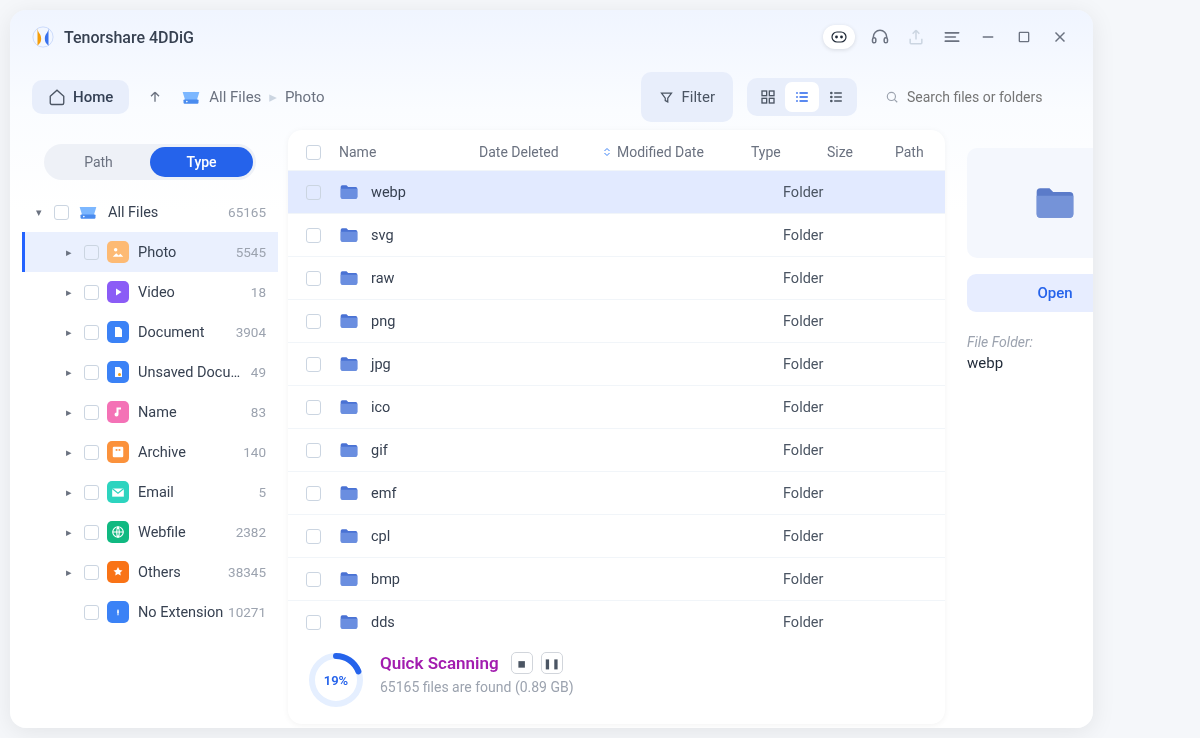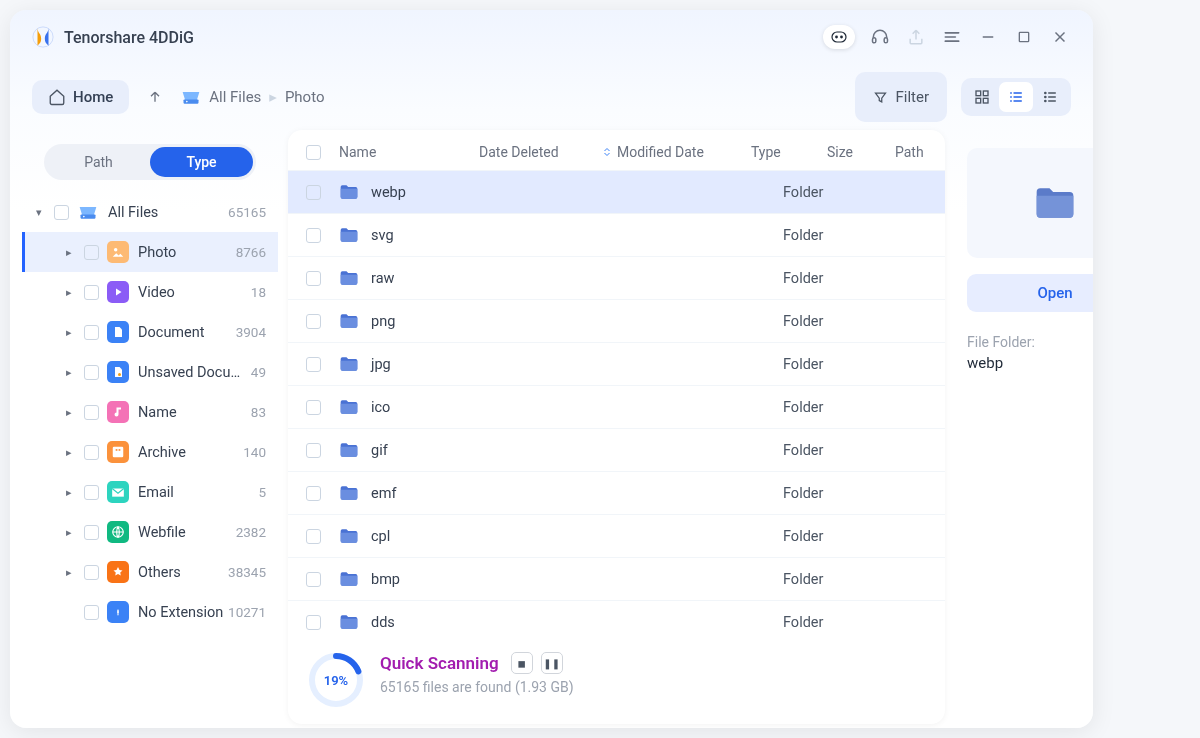--- a/index.html
+++ b/index.html
@@ -82,21 +82,21 @@
 .scan-ctrls { display: flex; gap: 8px; }
 .sc-btn { width: 22px; height: 22px; border: 1px solid #d1d5db; border-radius: 5px; display:flex; align-items:center; justify-content:center; cursor:pointer; font-size:10px; color:#4b5563; }
 .recover-btn { background: #2563eb; color: #fff; border: none; padding: 12px 28px; border-radius: 10px; font-size: 15px; font-weight: 500; cursor: pointer; }
 .selected-info { font-size: 13px; color: #9ca3af; text-align: right; }
 .footer-right { display:flex; flex-direction:column; align-items:flex-end; gap:8px; }
 
 
 .detail { width: 200px; padding: 18px 12px; display:flex; flex-direction:column; align-items:center; }
 .preview-box { width: 176px; height: 110px; background: #f4f7fd; border-radius: 10px; display:flex; align-items:center; justify-content:center; margin-bottom: 16px; }
 .open-btn { width: 176px; padding: 10px; background: #e7edff; color: #2563eb; border:none; border-radius: 9px; font-size:15px; font-weight:500; cursor:pointer; margin-bottom: 22px; }
-.detail-lbl { font-size: 14px; color: #9ca3af; align-self: flex-start; margin-bottom: 4px; }
+.detail-lbl { font-size: 14px; color: #9ca3af; align-self: flex-start; margin-bottom: 4px; font-style: italic; }
 .detail-val { font-size: 15px; color: #1f2937; align-self: flex-start; }
 
 
 svg { display: block; }
 </style>
 </head>
 <body>
 
 <div class="window">
 
@@ -209,20 +209,27 @@
       <div class="view-sw">
         <svg width="16" height="16" viewBox="0 0 24 24" fill="none" stroke="currentColor" stroke-width="2" stroke-linecap="round">
             <circle cx="5" cy="6" r="1"></circle>
             <line x1="10" y1="6" x2="20" y2="6"></line>
             <circle cx="5" cy="12" r="1"></circle>
             <line x1="10" y1="12" x2="20" y2="12"></line>
             <circle cx="5" cy="18" r="1"></circle>
             <line x1="10" y1="18" x2="20" y2="18"></line>
           </svg>
       </div>
+    </div>
+    <div class="search-box">
+      <svg width="16" height="16" viewBox="0 0 24 24" fill="none" stroke="#9ca3af" stroke-width="2">
+          <circle cx="11" cy="11" r="7"></circle>
+          <line x1="21" y1="21" x2="16" y2="16"></line>
+        </svg>
+      <input type="text" placeholder="Search files or folders" style="">
     </div>
   </div>
 
   <div class="body">
 
     <div class="sidebar">
       <div class="sidebar-tabs">
         <div class="sidebar-tab">Path</div>
         <div class="sidebar-tab active">Type</div>
       </div>
@@ -244,21 +251,21 @@
             <div class="tree-row child selected">
               <span class="chev">▸</span>
               <span class="cb"></span>
               <span class="cat-icon" style="background:#FDBA74">
                 <svg width="14" height="14" viewBox="0 0 24 24" fill="#fff">
                   <circle cx="8" cy="8" r="3"></circle>
                   <path d="M3 20l6-6 4 4 3-3 5 5z"></path>
                 </svg>
               </span>
               <span class="lbl">Photo</span>
-              <span class="cnt">8766</span>
+              <span class="cnt">5545</span>
             </div>
             <div class="tree-row child">
               <span class="chev">▸</span>
               <span class="cb"></span>
               <span class="cat-icon" style="background:#8B5CF6">
                 <svg width="12" height="12" viewBox="0 0 24 24" fill="#fff">
                   <path d="M8 5v14l11-7z"></path>
                 </svg>
               </span>
               <span class="lbl">Video</span>
@@ -558,21 +565,21 @@
           <div class="progress-pct">19%</div>
         </div>
         <div class="scan-info">
           <div style="display:flex;align-items:center;gap:12px;">
             <span class="scan-title">Quick Scanning</span>
             <div class="scan-ctrls">
               <div class="sc-btn">◼</div>
               <div class="sc-btn">❚❚</div>
             </div>
           </div>
-          <span class="scan-sub">65165 files are found (1.93 GB)</span>
+          <span class="scan-sub">65165 files are found (0.89 GB)</span>
         </div>
         <div class="spacer"></div>
       </div>
     </div>
 
     <div class="detail">
       <div class="preview-box">
         <svg width="44" height="38" viewBox="0 0 24 20">
           <path d="M2 4a2 2 0 012-2h5l2 2h9a2 2 0 012 2v10a2 2 0 01-2 2H4a2 2 0 01-2-2z" fill="#5b7bc9"></path>
           <path d="M2 6h20v10a2 2 0 01-2 2H4a2 2 0 01-2-2z" fill="#7593d8"></path>

